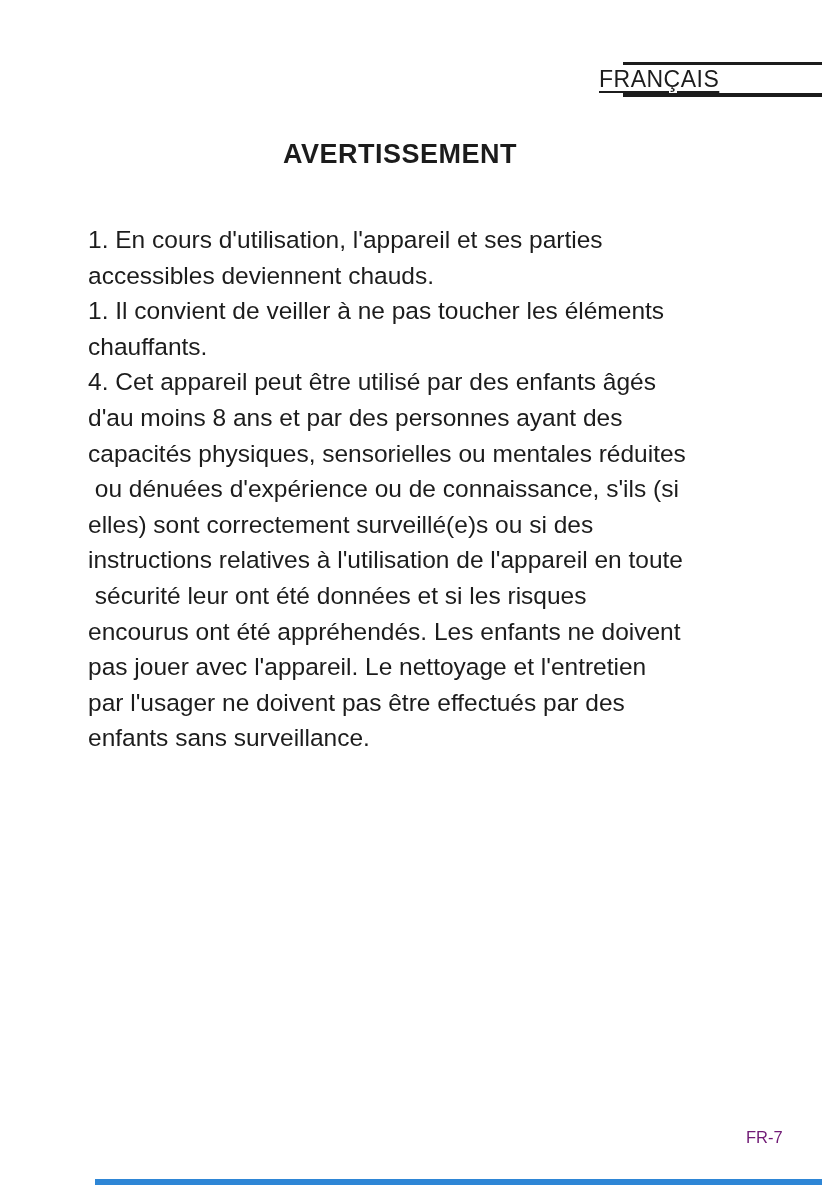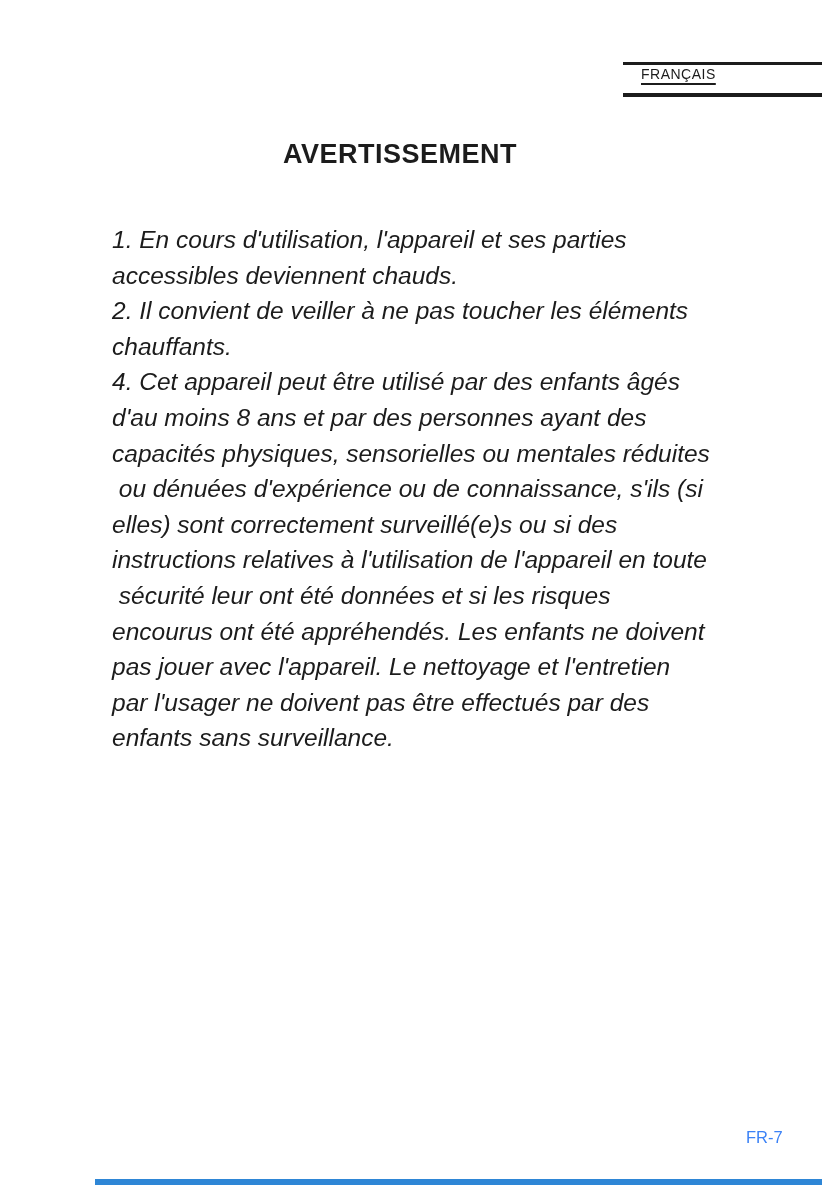--- a/index.html
+++ b/index.html
@@ -20,23 +20,23 @@
   .header-rule-top {
     position: absolute;
     left: 623px;
     right: 0;
     top: 62px;
     height: 3px;
     background: #1c1c1c;
   }
   .language-label {
     position: absolute;
-    left: 641px;
+    left: 599px;
     top: 66px;
-    font-size: 14px;
+    font-size: 23px;
     letter-spacing: 0.5px;
     color: #1c1c1c;
     text-decoration: underline;
     text-decoration-thickness: 2px;
     text-underline-offset: 4px;
   }
   .header-rule-bottom {
     position: absolute;
     left: 623px;
     right: 0;
@@ -52,43 +52,42 @@
     width: 660px;
     text-align: center;
     font-size: 27px;
     font-weight: bold;
     letter-spacing: 0.5px;
     color: #1c1c1c;
   }
   
   .warnings {
     position: absolute;
-    left: 112px;
+    left: 88px;
     top: 222px;
     width: 700px;
-    font-style: italic;
   }
   .warnings p {
     margin: 0;
     padding: 0;
     font-size: 24.5px;
     line-height: 35.6px;
     white-space: pre-line;
     color: #1c1c1c;
   }
   .warnings p .bold {
     font-weight: bold;
   }
   
   .page-number {
     position: absolute;
     left: 746px;
     top: 1128px;
     font-size: 16.5px;
-    color: #3b82f6;
+    color: #701a75;
   }
   .footer-accent-bar {
     position: absolute;
     left: 95px;
     right: 0;
     bottom: 0;
     height: 6px;
     background: #2e86d6;
   }
 </style>
@@ -99,21 +98,21 @@
 
   <div class="header-rule-top"></div>
   <div class="language-label">FRANÇAIS</div>
   <div class="header-rule-bottom"></div>
 
   <div class="page-title">AVERTISSEMENT</div>
 
   <div class="warnings">
     <p>1. En cours d'utilisation, l'appareil et ses parties
 accessibles deviennent chauds.</p>
-    <p>2. Il convient de veiller à ne pas toucher les éléments
+    <p>1. Il convient de veiller à ne pas toucher les éléments
 chauffants.</p>
     <p>4. Cet appareil peut être utilisé par des enfants âgés
 d'au moins 8 ans et par des personnes ayant des
 capacités physiques, sensorielles ou mentales réduites
 &nbsp;ou dénuées d'expérience ou de connaissance, s'ils (si
 elles) sont correctement surveillé(e)s ou si des
 instructions relatives à l'utilisation de l'appareil en toute
 &nbsp;sécurité leur ont été données et si les risques
 encourus ont été appréhendés. Les enfants ne doivent
 pas jouer avec l'appareil. Le nettoyage et l'entretien

